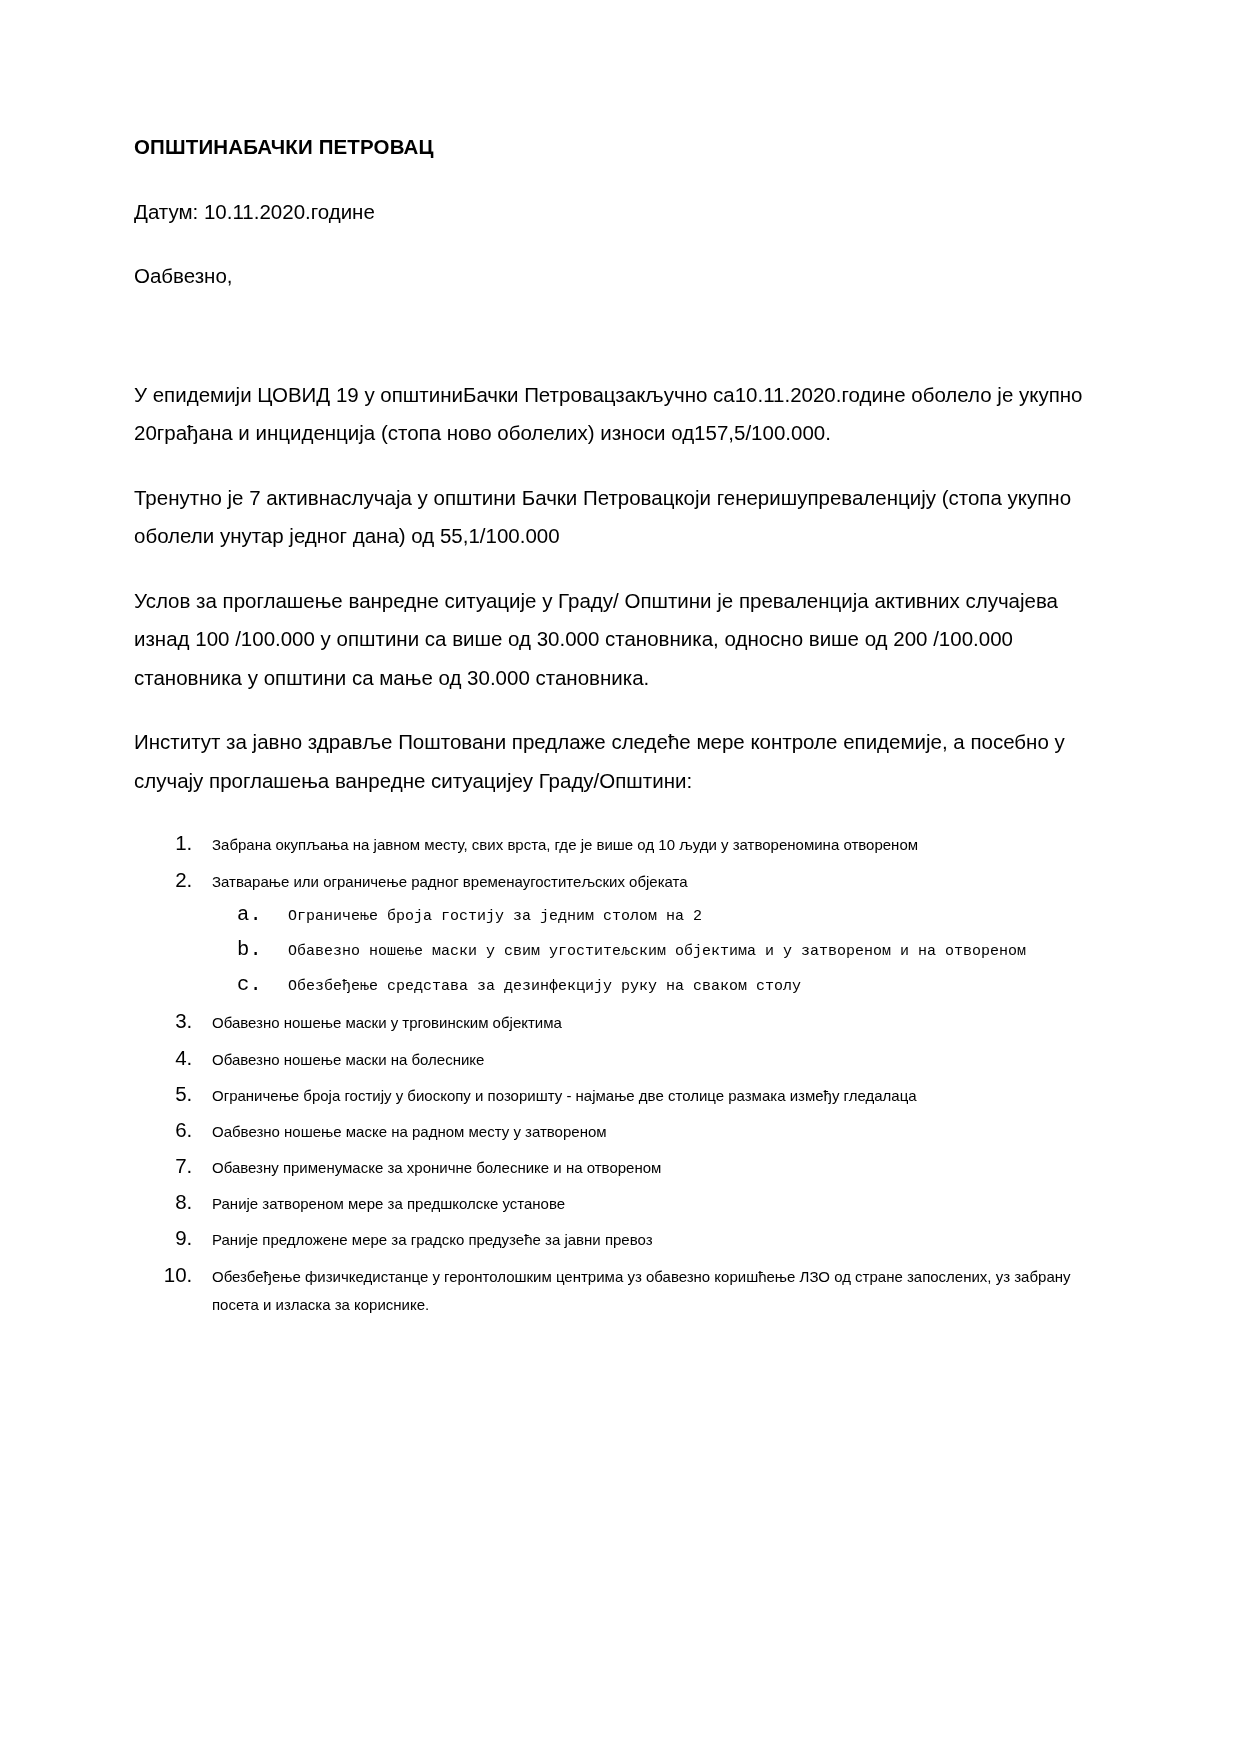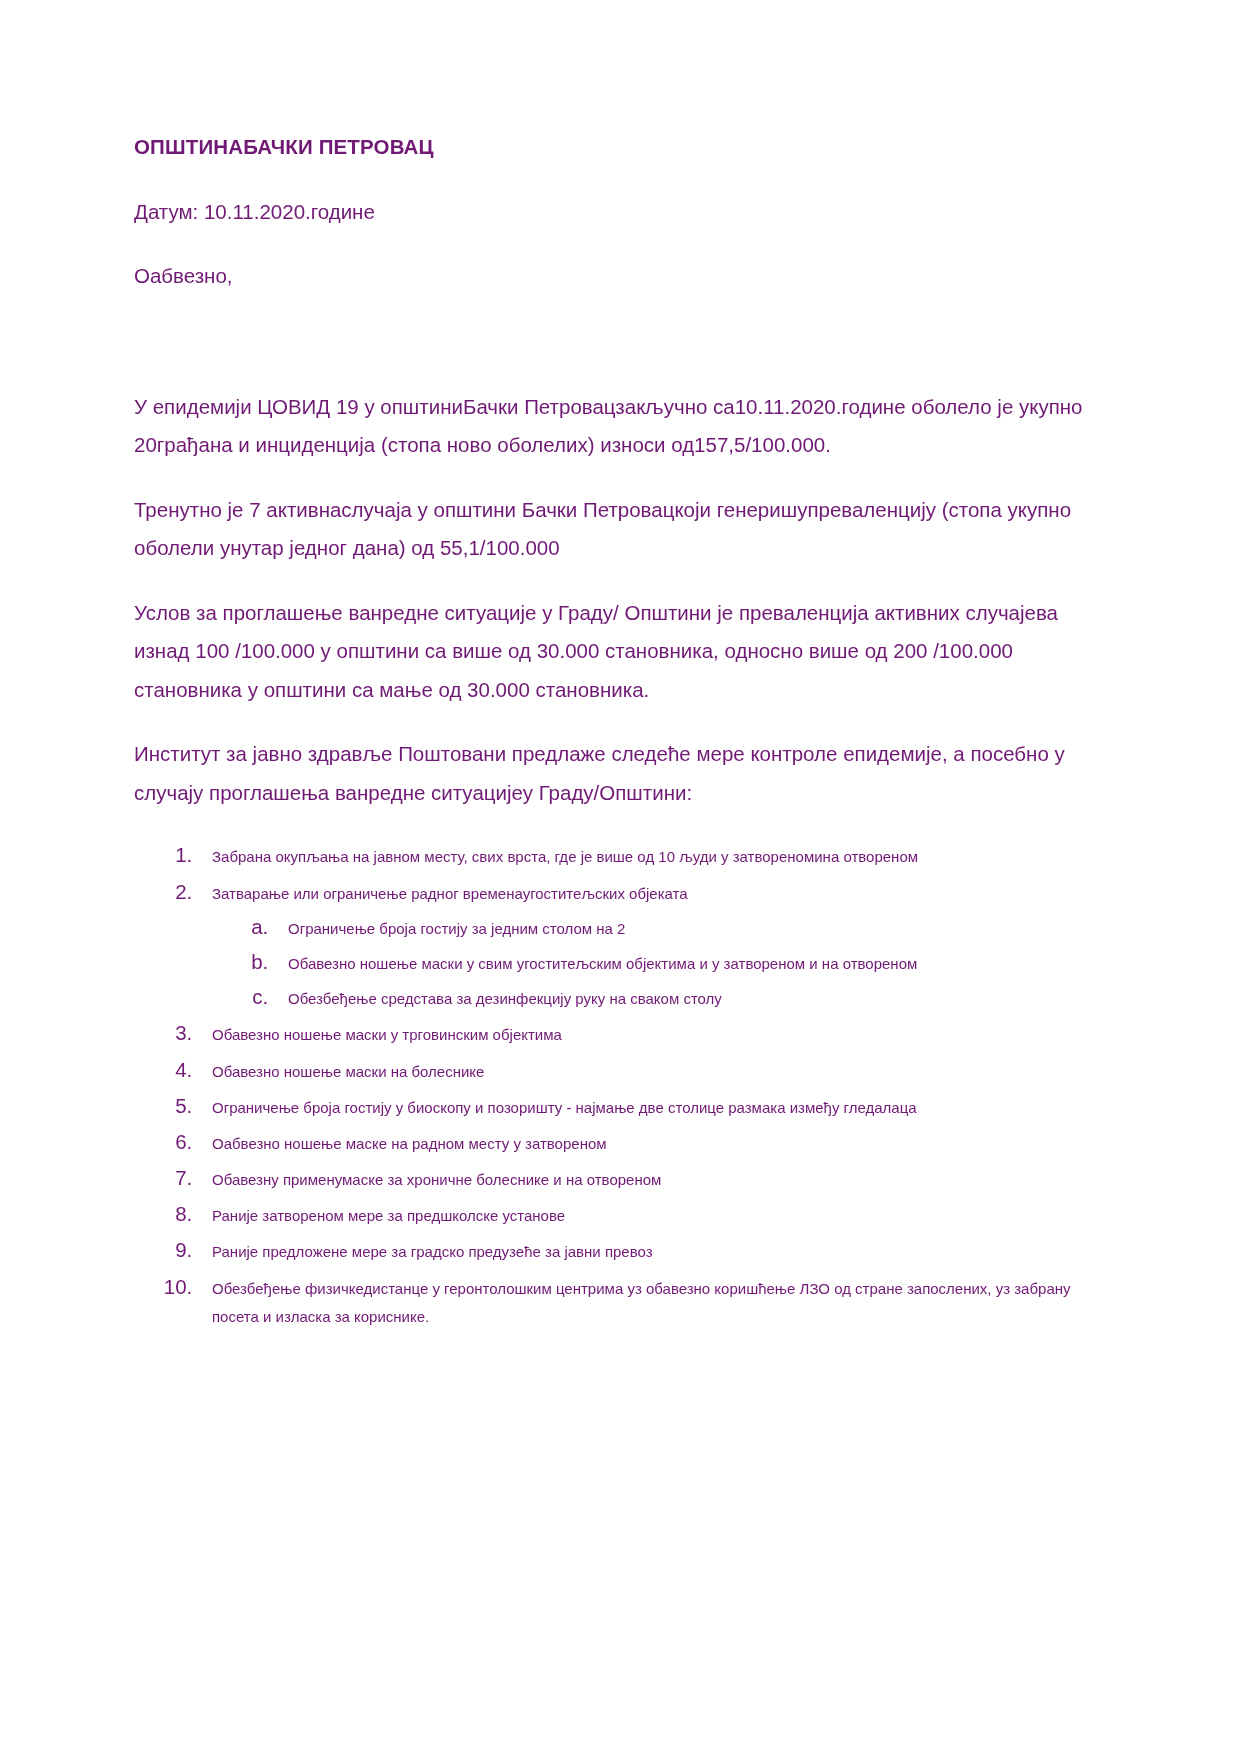--- a/index.html
+++ b/index.html
@@ -17,34 +17,34 @@
     width: 1240px;
     height: 1754px;
     background: #ffffff;
     box-sizing: border-box;
     padding: 128px 148px 120px 134px;
     overflow: hidden;
   }
   .doc-body {
     font-size: 20.5px;
     line-height: 1.88;
-    color: #701a75;
+    color: #000000;
   }
   .heading {
     font-weight: bold;
     font-size: 20.5px;
     line-height: 1.88;
     margin: 0 0 26px 0;
     letter-spacing: 0.15px;
   }
   .heading.second {
     margin-bottom: 26px;
   }
   p.para {
-    margin: 12px 0 26px 0;
+    margin: 0 0 26px 0;
     font-size: 20.5px;
     line-height: 1.88;
     text-align: left;
   }
   p.para.tight {
     margin-bottom: 24px;
   }
   .spacer-block {
     height: 54px;
   }
@@ -56,20 +56,21 @@
     list-style-type: decimal;
   }
   ol.measures > li {
     margin: 0 0 1px 0;
     padding-left: 14px;
   }
   ol.sub {
     margin: 0;
     padding-left: 62px;
     list-style-type: lower-alpha;
+    font-family: Liberation Mono, monospace;
   }
   ol.sub > li {
     padding-left: 14px;
     margin: 0;
   }
   li::marker {
     font-size: 20.5px;
   }
 </style>
 </head>

